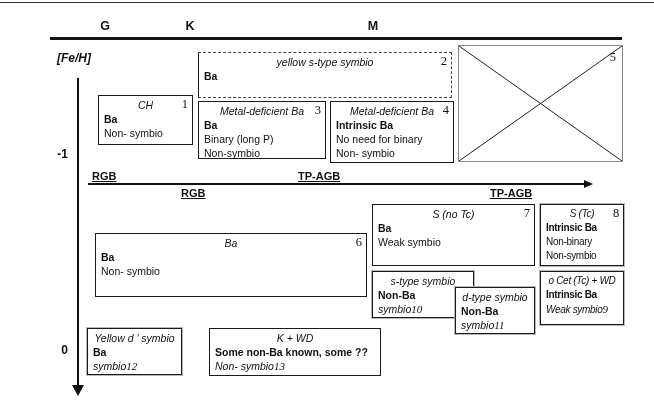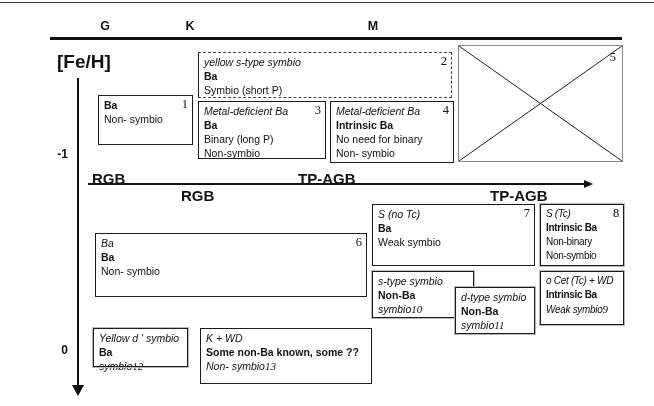--- a/index.html
+++ b/index.html
@@ -4,37 +4,37 @@
 <style>
   html,body{margin:0;padding:0;background:#fff;}
   #figure{
     position:relative;width:654px;height:406px;background:#fff;
     font-family:"Liberation Sans", sans-serif;color:#111;overflow:hidden;
   }
   .hline{position:absolute;background:#111;}
   .toprule{left:0;top:2px;width:654px;height:1px;background:#333;}
   .spectral-rule{left:50px;top:37px;width:572px;height:3px;}
   .spec-label{position:absolute;top:19px;font-size:12.5px;font-weight:bold;transform:translateX(-50%);white-space:nowrap;}
-  .feh-label{position:absolute;left:57px;top:51px;font-size:19px;font-weight:bold;white-space:nowrap;}
+  .feh-label{position:absolute;left:57px;top:51px;font-size:12px;font-weight:bold;white-space:nowrap;font-style:italic;}
   .vaxis{position:absolute;left:77px;top:78px;width:2px;height:308px;background:#111;}
   .vaxis-head{position:absolute;left:72px;top:385px;width:0;height:0;
     border-left:6px solid transparent;border-right:6px solid transparent;border-top:11px solid #111;}
   .tick{position:absolute;left:44px;width:24px;text-align:right;font-size:12px;font-weight:bold;}
   .tick-m1{top:147px;}
   .tick-0{top:343px;}
   .stage-line{left:88px;top:183px;width:497px;height:1.5px;}
   .stage-head{position:absolute;left:584px;top:179.5px;width:0;height:0;
     border-top:4.5px solid transparent;border-bottom:4.5px solid transparent;border-left:9px solid #111;}
-  .stage-label{position:absolute;font-size:15px;font-weight:bold;white-space:nowrap;}
+  .stage-label{position:absolute;font-size:11px;font-weight:bold;white-space:nowrap;text-decoration:underline;}
   .box{
     position:absolute;box-sizing:border-box;border:1px solid #1a1a1a;background:#fff;
     padding:2px 5px 2px 5px;font-size:10.5px;line-height:14px;
   }
   .box .t{white-space:nowrap;}
-  .i{font-style:italic;}
+  .i{font-style:italic;text-align:center;}
   .b{font-weight:bold;}
   .num{
     position:absolute;top:1px;right:4px;
     font-family:"Liberation Serif", serif;font-size:12.5px;line-height:14px;
   }
   .lastline{display:flex;justify-content:flex-start;align-items:baseline;font-style:italic;}
   .lastline .num2{position:static;font-family:"Liberation Serif", serif;font-size:11px;}
   .dashed{border:1.2px dashed #444;border-left:1.2px solid #1a1a1a;}
   .grayline{outline:1px solid #b8b8b8;}
   .narrow{font-size:10px;letter-spacing:-0.3px;}
@@ -61,29 +61,29 @@
 
   <span class="stage-label" style="left:92px;top:170px">RGB</span>
   <span class="stage-label" style="left:298px;top:170px">TP-AGB</span>
   <div class="hline stage-line"></div>
   <div class="stage-head"></div>
   <span class="stage-label" style="left:181px;top:187px">RGB</span>
   <span class="stage-label" style="left:490px;top:187px">TP-AGB</span>
 
   <div class="box" id="b1" style="left:98px;top:95px;width:95px;height:50px">
     <span class="num">1</span>
+    <div class="t i">CH</div>
     <div class="t b">Ba</div>
     <div class="t">Non- symbio</div>
   </div>
 
   <div class="box dashed" id="b2" style="left:198px;top:52px;width:254px;height:46px">
     <span class="num">2</span>
     <div class="t i">yellow s-type symbio</div>
     <div class="t b">Ba</div>
-    <div class="t">Symbio  (short P)</div>
   </div>
 
   <div class="box" id="b3" style="left:198px;top:101px;width:128px;height:58px">
     <span class="num">3</span>
     <div class="t i">Metal-deficient  Ba</div>
     <div class="t b">Ba</div>
     <div class="t">Binary (long P)</div>
     <div class="t">Non-symbio</div>
   </div>
 
@@ -145,30 +145,30 @@
 
   <div class="box grayline" id="b11" style="left:455px;top:287px;width:80px;height:47px">
     <div class="t i">d-type symbio</div>
     <div class="t b">Non-Ba</div>
     <div class="t lastline">
       <span>symbio</span>
       <span class="num2">11</span>
     </div>
   </div>
 
-  <div class="box grayline" id="b12" style="left:93px;top:328px;width:95px;height:39px">
+  <div class="box grayline" id="b12" style="left:87px;top:328px;width:95px;height:47px">
     <div class="t i">Yellow d ' symbio</div>
     <div class="t b">Ba</div>
     <div class="t lastline">
       <span>symbio</span>
       <span class="num2">12</span>
     </div>
   </div>
 
-  <div class="box" id="b13" style="left:200px;top:328px;width:172px;height:56px">
+  <div class="box" id="b13" style="left:209px;top:328px;width:172px;height:48px">
     <div class="t i">K + WD</div>
     <div class="t b">Some non-Ba known, some ??</div>
     <div class="t lastline">
       <span>Non- symbio</span>
       <span class="num2">13</span>
     </div>
   </div>
 
 </div>
 

